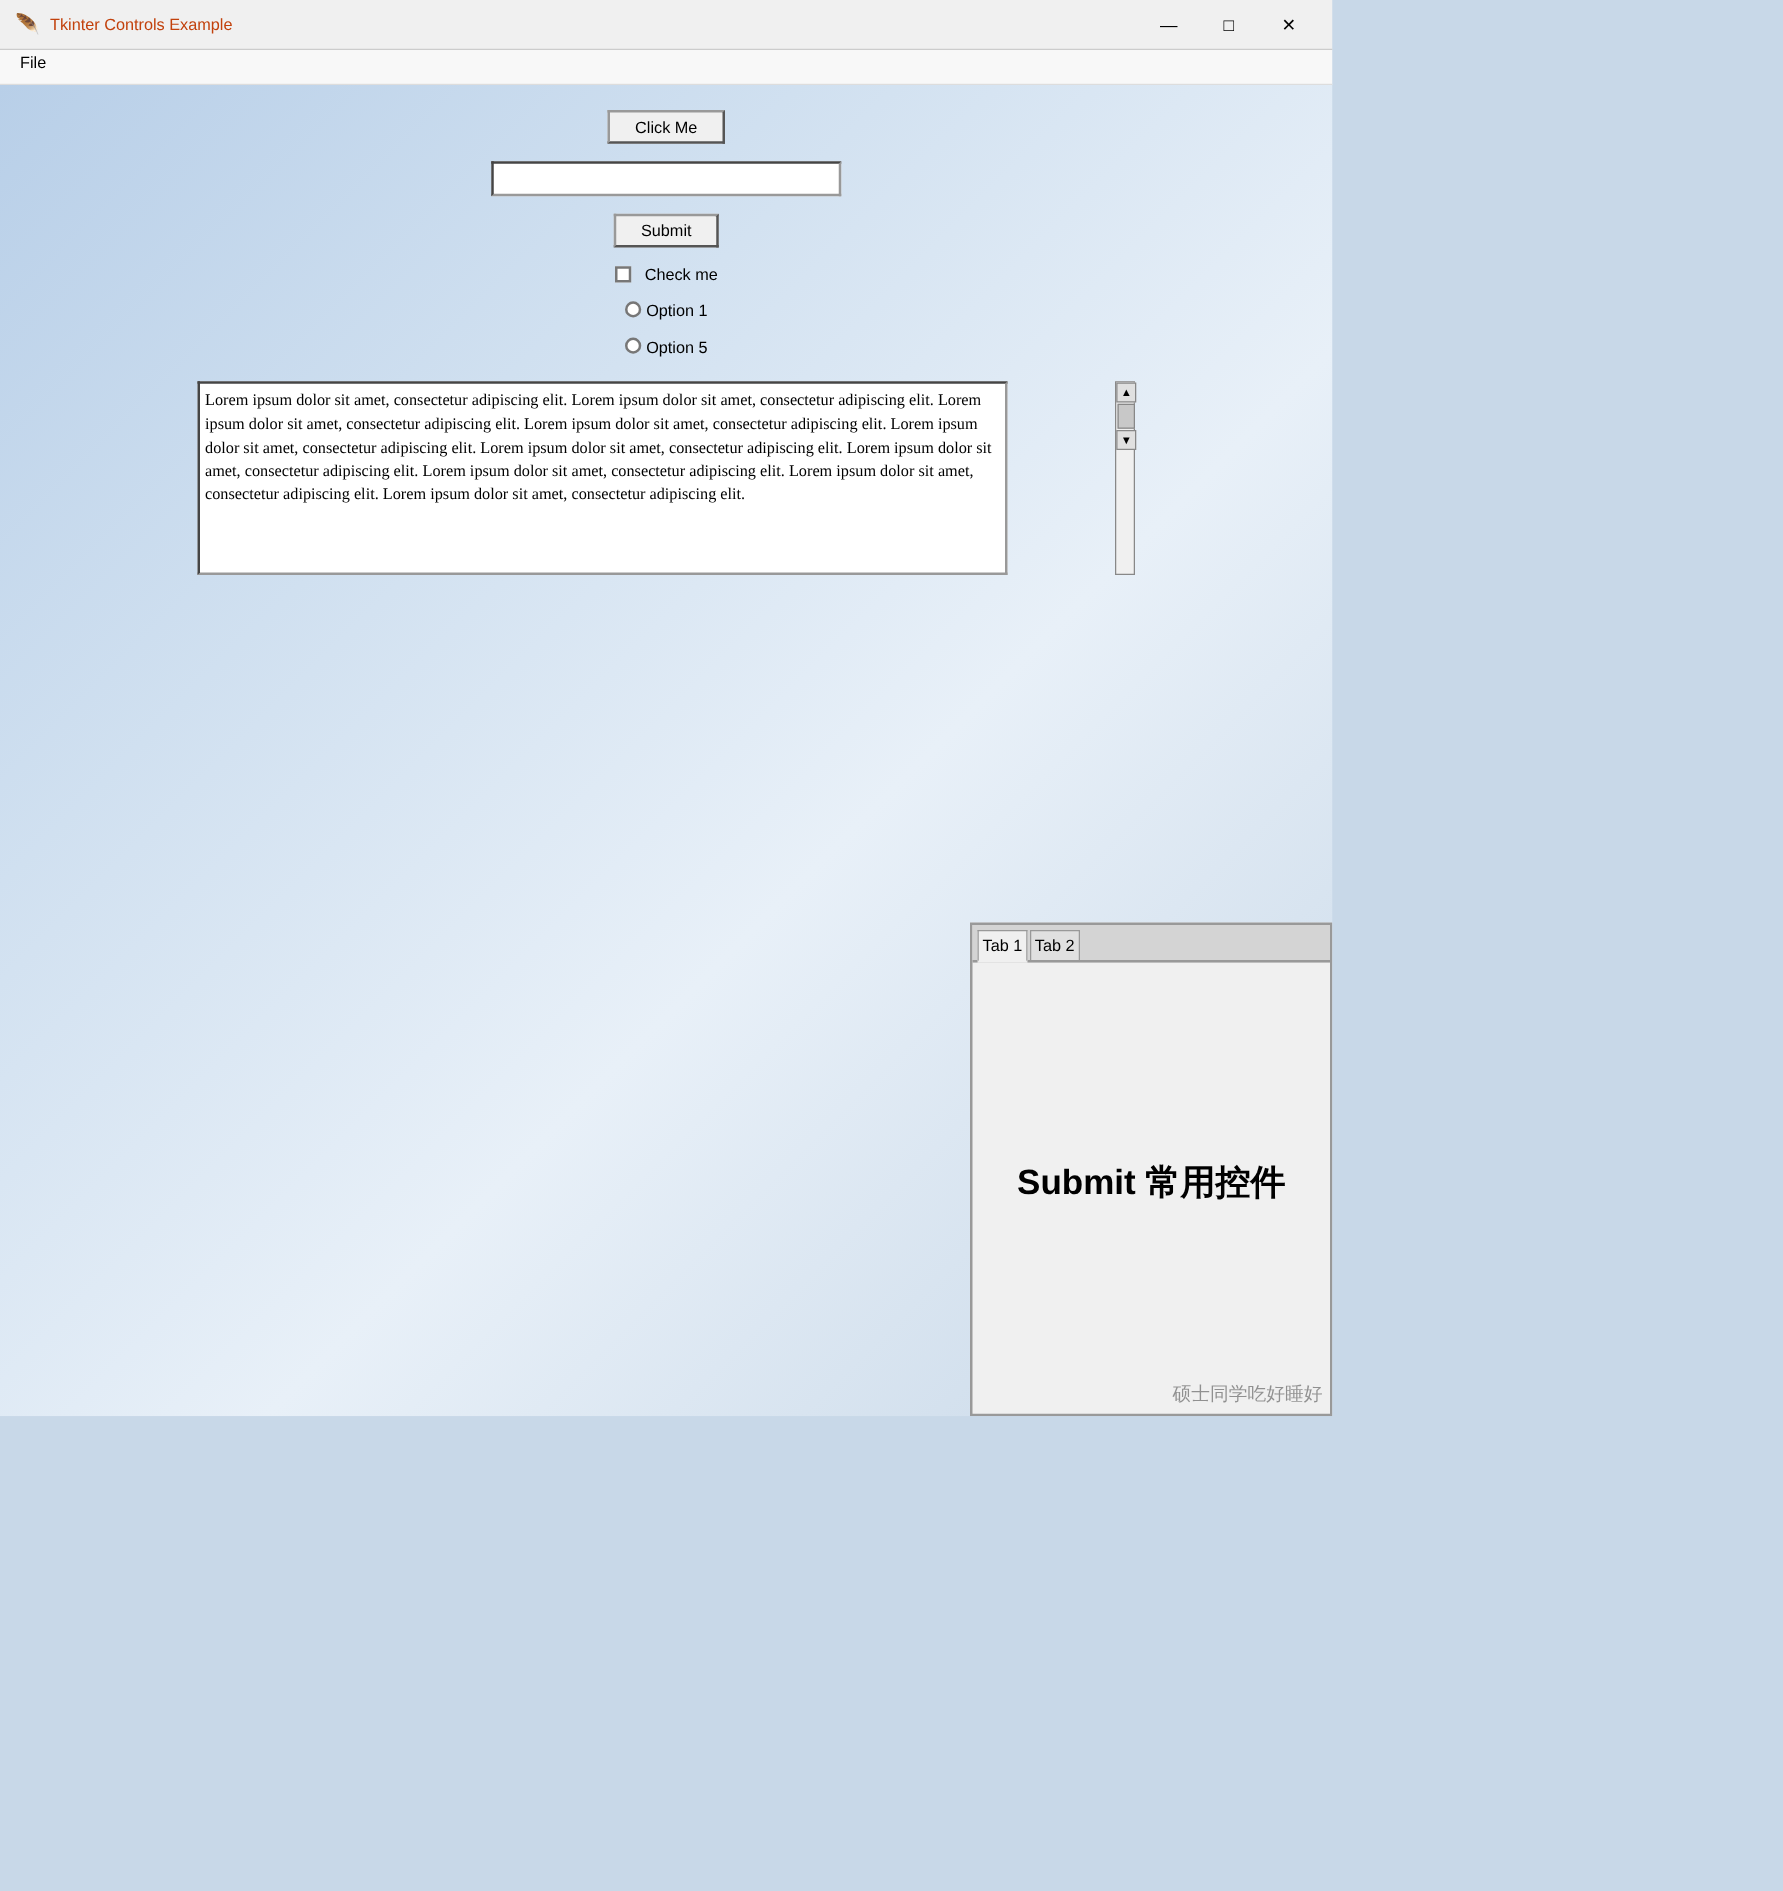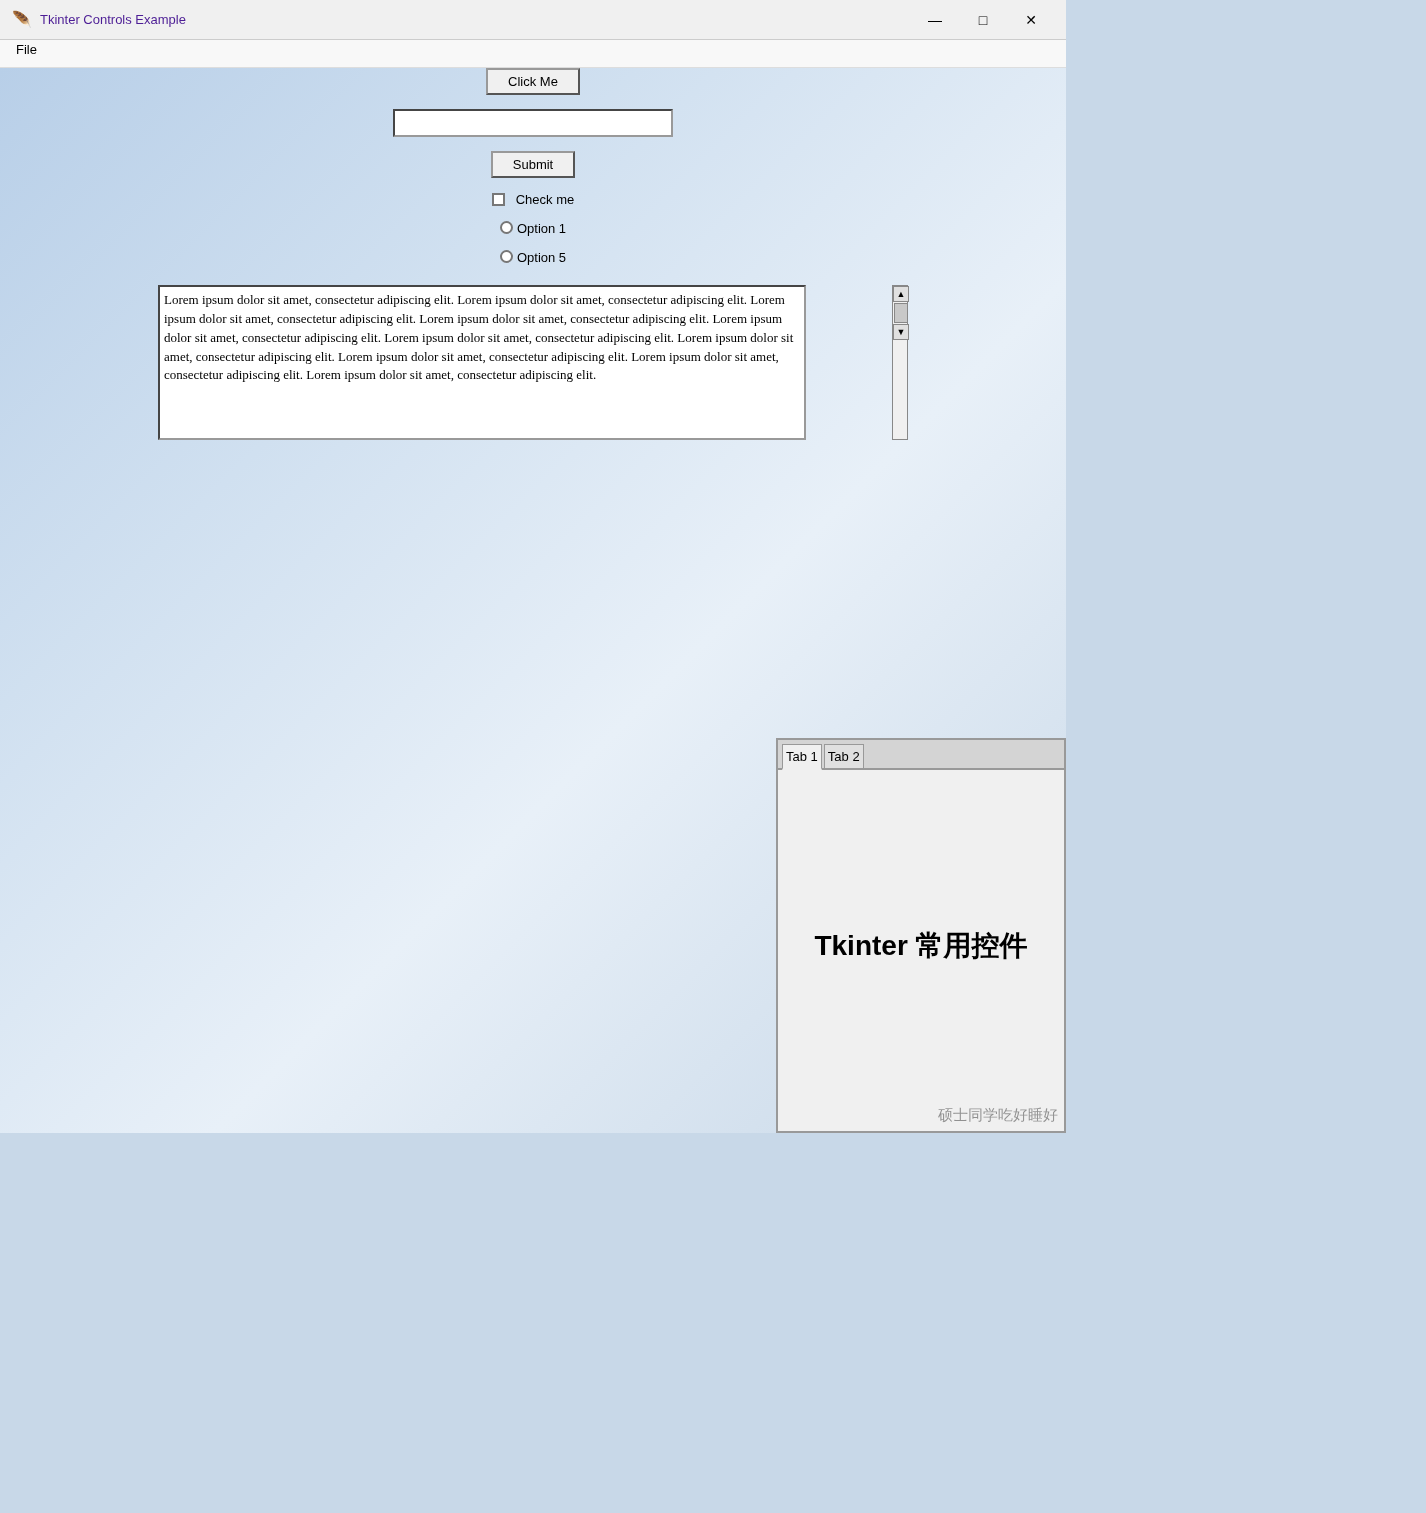--- a/index.html
+++ b/index.html
@@ -26,21 +26,21 @@
 
     .title-bar-icon {
       width: 20px;
       height: 20px;
       margin-right: 8px;
     }
 
     .title-bar-title {
       flex: 1;
       font-size: 13px;
-      color: #4c1d95;
+      color: #c2410c;
     }
 
     .title-bar-controls {
       display: flex;
       gap: 2px;
     }
 
     .title-bar-btn {
       width: 46px;
       height: 30px;
@@ -78,20 +78,21 @@
       position: relative;
       overflow: hidden;
     }
 
     
     .left-panel {
       flex: 1;
       display: flex;
       flex-direction: column;
       align-items: center;
+      padding-top: 20px;
       min-width: 760px;
     }
 
     
     .tk-button {
       background: #f0f0f0;
       border: 2px solid #999;
       border-right-color: #555;
       border-bottom-color: #555;
       padding: 4px 20px;
@@ -340,20 +341,20 @@
 
   </div>
 
   <div class="right-panel">
     <div class="tk-notebook">
       <div class="tk-tabs">
         <div class="tk-tab active">Tab 1</div>
         <div class="tk-tab">Tab 2</div>
       </div>
       <div class="tk-tab-content">
-        <span class="tk-tab-label">Tkinter 常用控件</span>
+        <span class="tk-tab-label">Submit 常用控件</span>
       </div>
     </div>
   </div>
 
   <div class="watermark">硕士同学吃好睡好</div>
 
 </div>
 
 </body></html>

